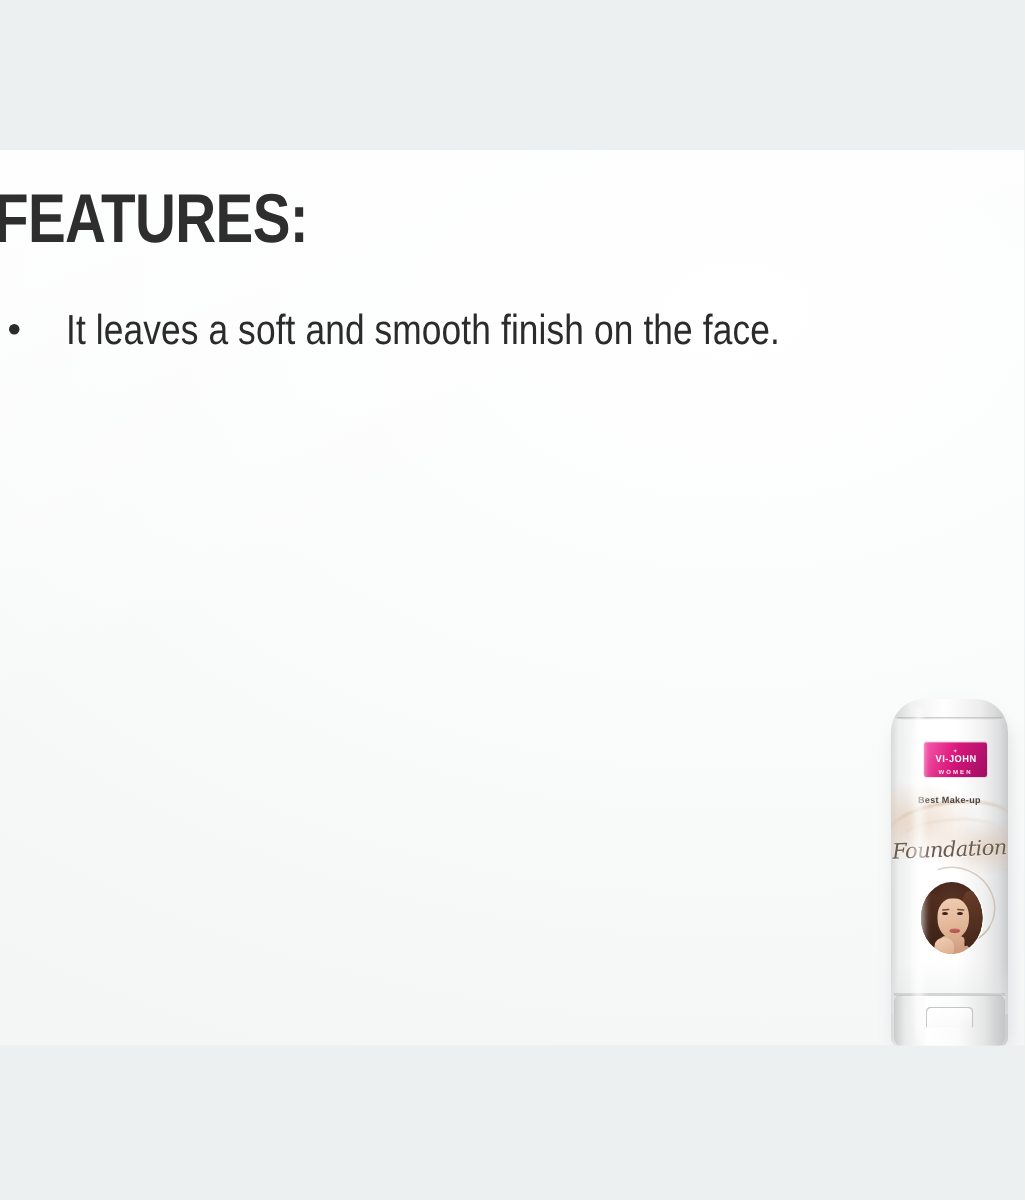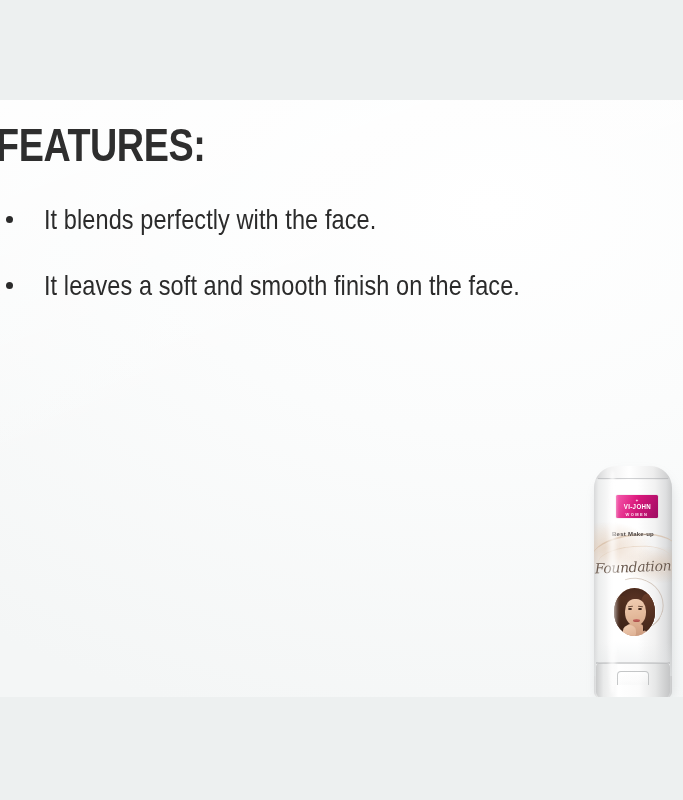--- a/index.html
+++ b/index.html
@@ -493,24 +493,20 @@
 
   <div class="band-top"></div>
 
   <div class="slide">
 
     <div class="heading">FEATURES:</div>
 
     <ul class="bullets">
 
 
-      <li class="bullet-row">
-        <span class="bullet-dot"></span>
-        <span class="bullet-text">It blends perfectly with the face.</span>
-      </li>
 
 
       <li class="bullet-row">
         <span class="bullet-dot"></span>
         <span class="bullet-text">It leaves a soft and smooth finish on the face.</span>
       </li>
 
     </ul>
 
     <div class="product">

